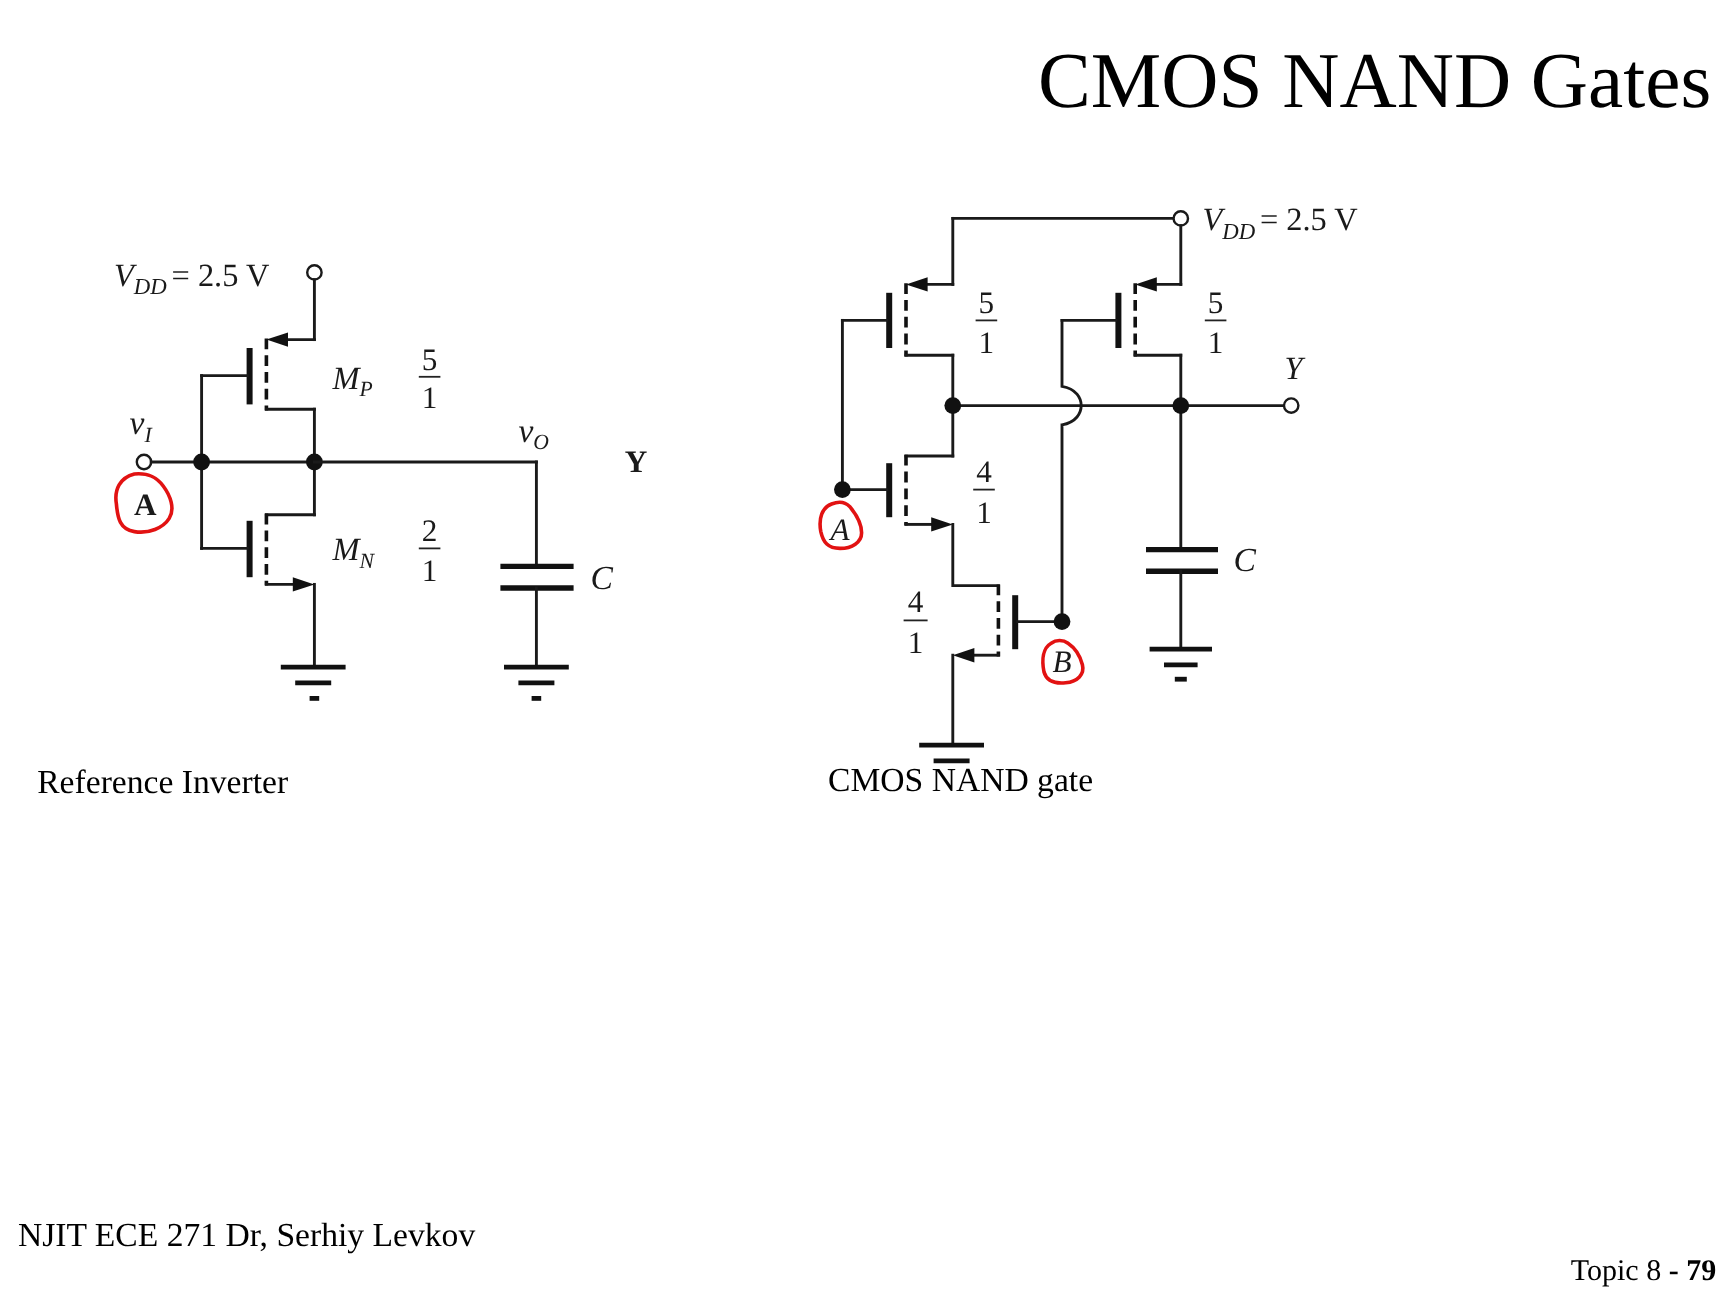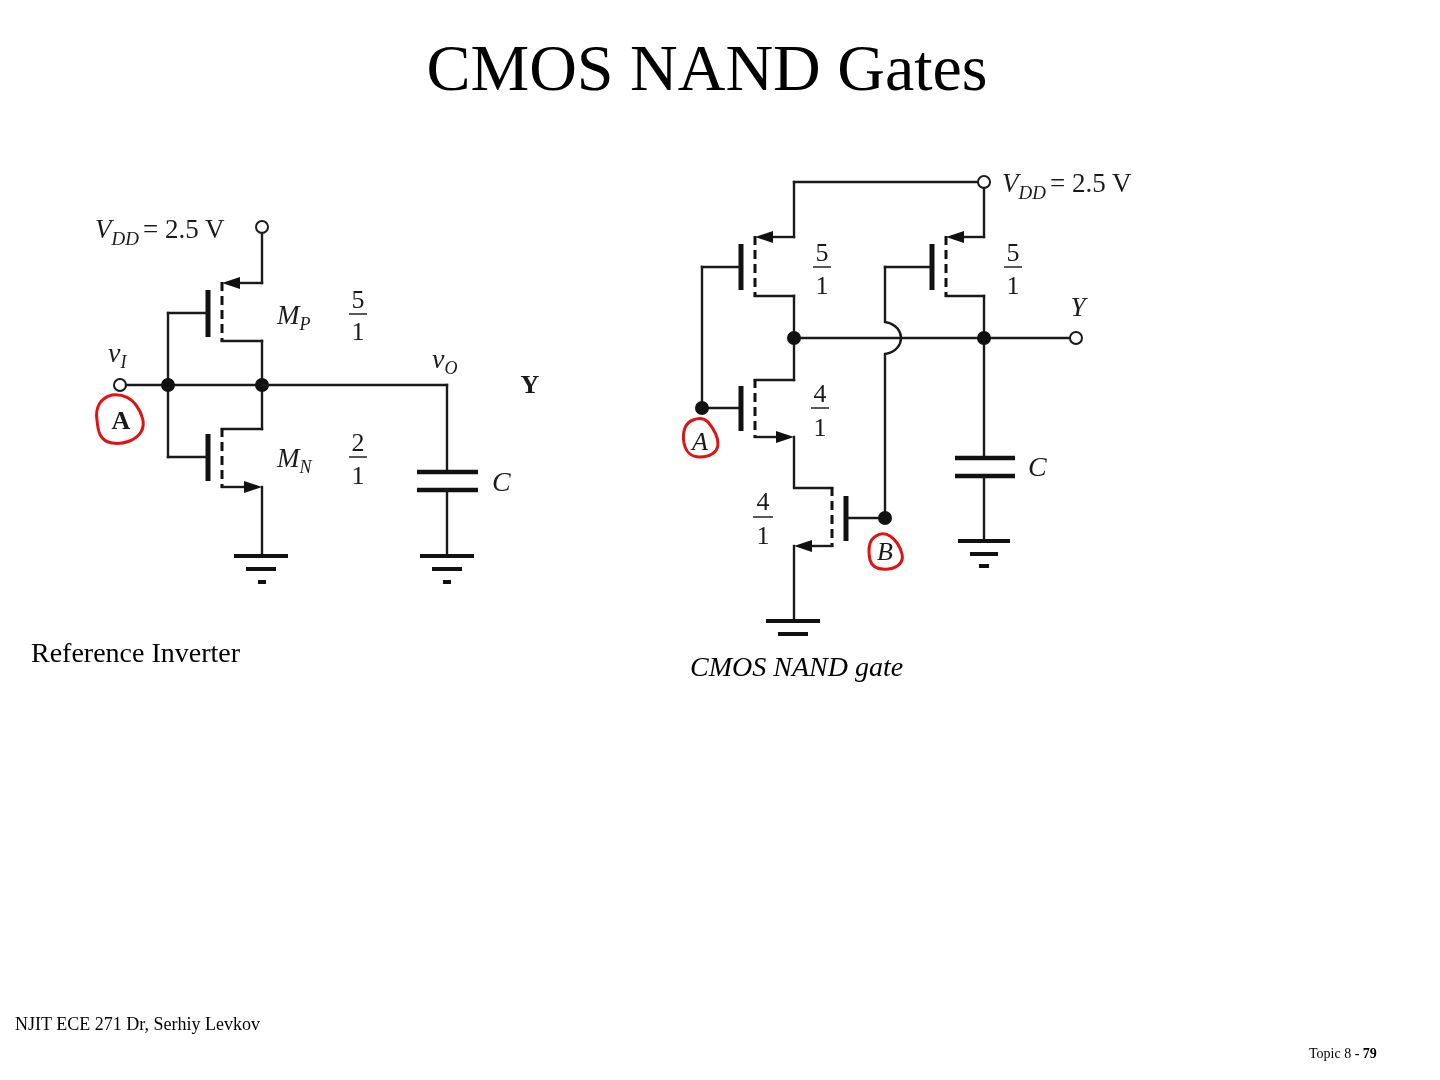--- a/index.html
+++ b/index.html
@@ -1,22 +1,22 @@
 <!DOCTYPE html>
 <html><head>
 <meta charset="utf-8">
 <style>
   html, body { margin: 0; padding: 0; background: #ffffff; }
   body { width: 1440px; height: 1080px; position: relative; overflow: hidden; font-family: "Liberation Serif", serif; color: #000; }
-  .title { position: absolute; left: 0; top: 28px; width: 1414px; text-align: center; font-size: 66px; line-height: 80px; font-family: "Liberation Serif", serif; }
+  .title { position: absolute; left: 12px; top: 28px; width: 1414px; text-align: right; font-size: 66px; line-height: 80px; font-family: "Liberation Serif", serif; }
   .caption { position: absolute; font-size: 28px; line-height: 32px; font-family: "Liberation Serif", serif; }
   #cap-inv { left: 31px; top: 625px; margin-top: 12px; }
-  #cap-nand { left: 690px; top: 651px; font-style: italic; }
-  .footer-left { position: absolute; left: 15px; top: 1014px; font-size: 18px; font-family: "Liberation Serif", serif; text-align: center; }
-  .footer-right { position: absolute; left: 1309px; top: 1046px; font-size: 14px; font-family: "Liberation Serif", serif; white-space: pre; }
+  #cap-nand { left: 690px; top: 635px; }
+  .footer-left { position: absolute; left: 15px; top: 1014px; font-size: 28px; font-family: "Liberation Serif", serif; text-align: center; }
+  .footer-right { position: absolute; left: 1309px; top: 1046px; font-size: 25px; font-family: "Liberation Serif", serif; white-space: pre; }
   .footer-right .pg { font-weight: bold; }
   svg.schem { position: absolute; left: 0; top: 0; width: 1440px; height: 1080px; }
   .w { stroke: #1a1a1a; stroke-width: 2.4; fill: none; stroke-linecap: square; }
   .plate { stroke: #111; stroke-width: 5; fill: none; }
   .chan { stroke: #111; stroke-width: 3; fill: none; stroke-dasharray: 9 5; }
   .dot { fill: #111; }
   .term { fill: #fff; stroke: #1a1a1a; stroke-width: 2; }
   .arrow { fill: #111; }
   .gnd { stroke: #111; stroke-width: 4; }
   .capp { stroke: #111; stroke-width: 4.5; }

